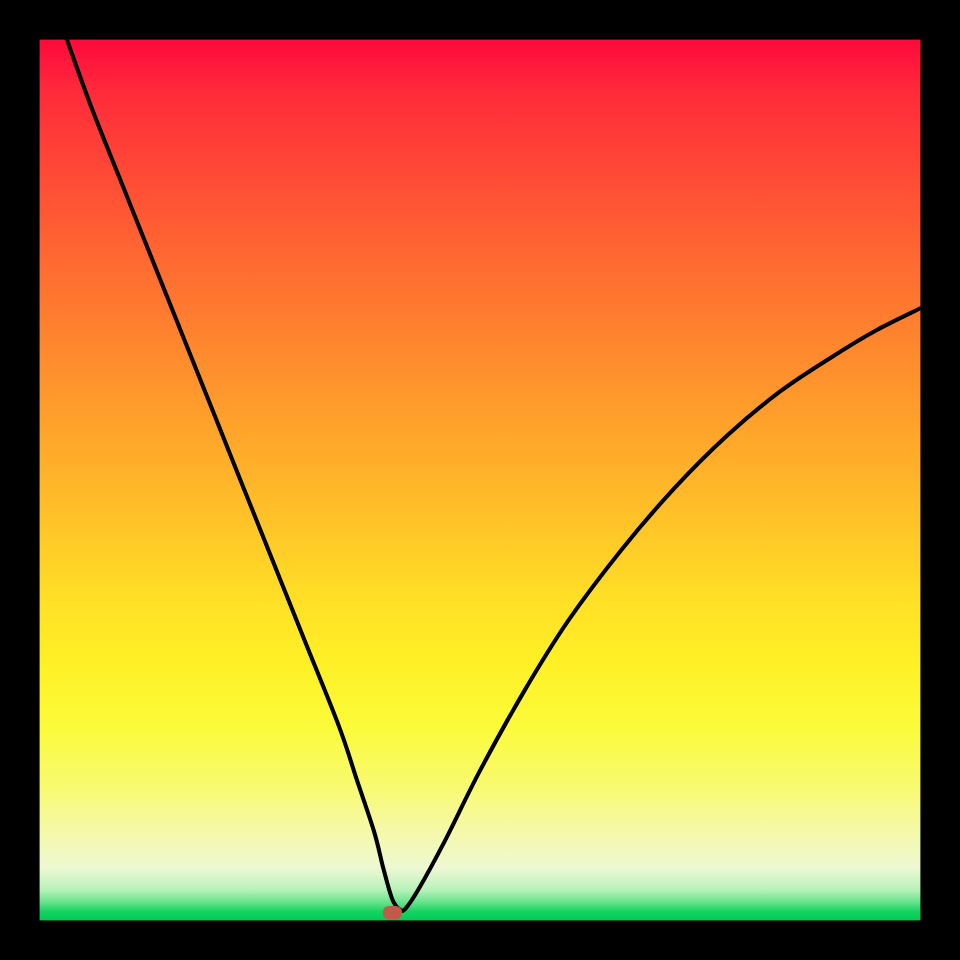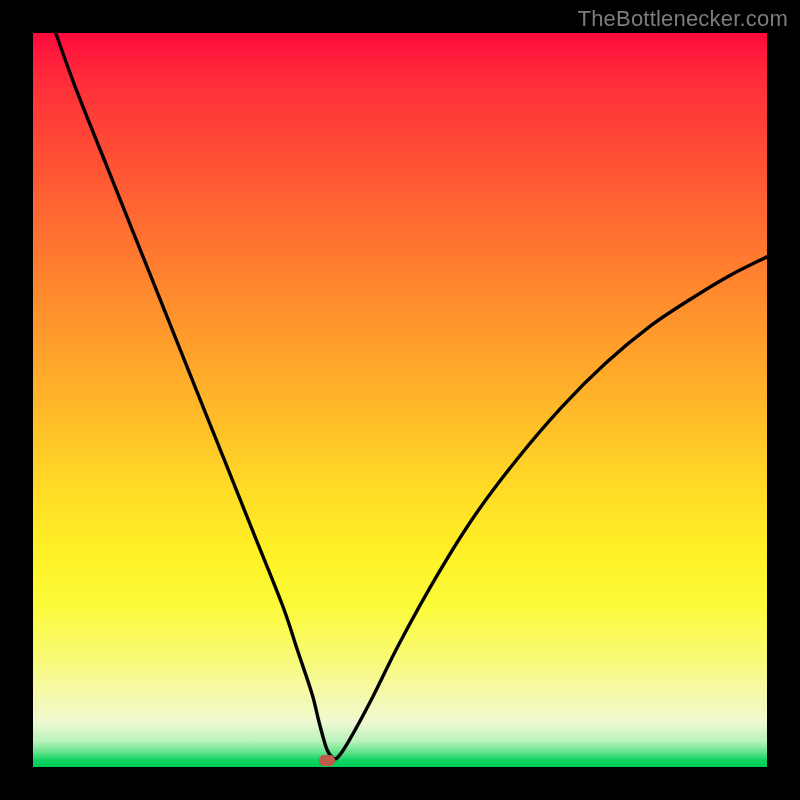--- a/index.html
+++ b/index.html
@@ -87,15 +87,14 @@
   <div class="plot-area">
 
     <svg class="curve" viewBox="0 0 734 734" preserveAspectRatio="none">
       <path d="M 22.75 0.00 C 26.30 9.79, 35.60 36.70, 44.04 58.72 C 52.48 80.74, 63.61 107.65, 73.40 132.12 C 83.19 156.59, 92.97 181.05, 102.76 205.52 C 112.55 229.99, 122.33 254.45, 132.12 278.92 C 141.91 303.39, 151.69 327.85, 161.48 352.32 C 171.27 376.79, 181.05 401.25, 190.84 425.72 C 200.63 450.19, 210.41 474.65, 220.20 499.12 C 229.99 523.59, 242.22 552.95, 249.56 572.52 C 256.90 592.09, 259.35 601.88, 264.24 616.56 C 269.13 631.24, 275.25 648.37, 278.92 660.60 C 282.59 672.83, 283.81 680.79, 286.26 689.96 C 288.71 699.13, 291.40 709.90, 293.60 715.65 C 295.80 721.40, 297.64 722.99, 299.47 724.46 C 301.31 725.93, 301.92 727.15, 304.61 724.46 C 307.30 721.77, 310.12 717.73, 315.62 708.31 C 321.13 698.89, 329.08 684.46, 337.64 667.94 C 346.20 651.43, 355.99 630.02, 367.00 609.22 C 378.01 588.42, 391.47 563.96, 403.70 543.16 C 415.93 522.36, 426.94 504.01, 440.40 484.44 C 453.86 464.87, 469.76 444.07, 484.44 425.72 C 499.12 407.37, 513.80 390.24, 528.48 374.34 C 543.16 358.44, 557.84 343.76, 572.52 330.30 C 587.20 316.84, 601.88 304.61, 616.56 293.60 C 631.24 282.59, 647.14 272.80, 660.60 264.24 C 674.06 255.68, 685.07 248.95, 697.30 242.22 C 709.53 235.49, 727.88 226.93, 734.00 223.87"></path>
     </svg>
 
     <div class="min-marker" style="left: 286px; top: 722px;"></div>
 
   </div>
 
-  <div class="watermark">TheBottlenecker.com</div>
 
 </div>
 
 </body></html>

